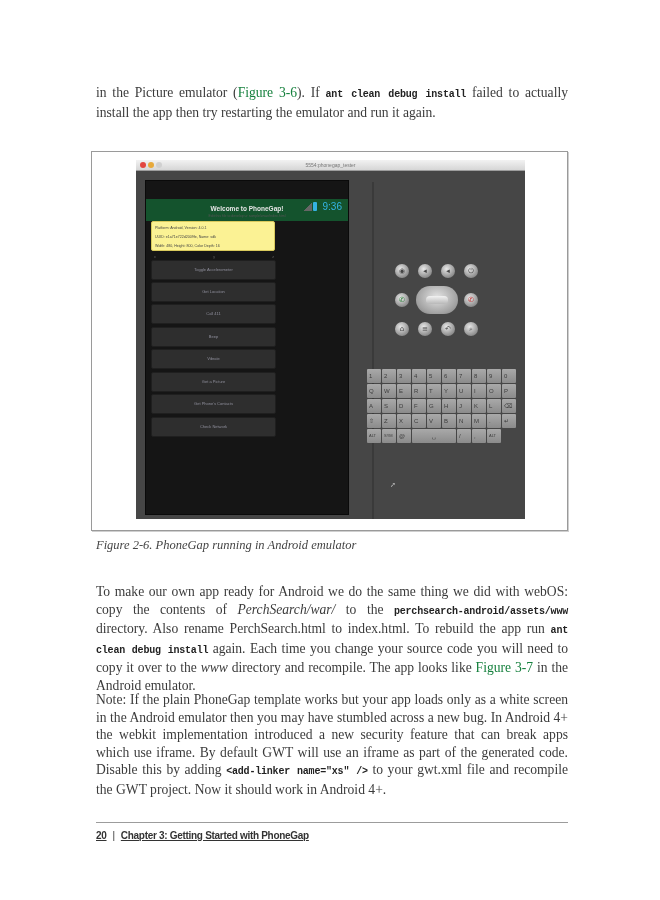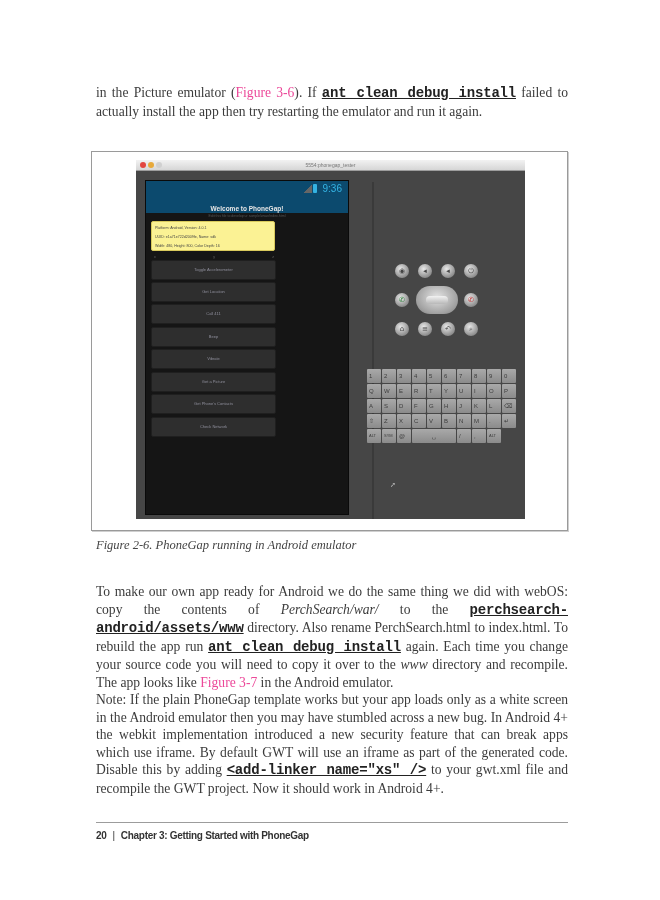--- a/index.html
+++ b/index.html
@@ -1,21 +1,21 @@
 <!DOCTYPE html>
 <html><head>
 <meta charset="utf-8">
 <style>
   html, body { margin:0; padding:0; }
   body { width:660px; height:900px; background:#ffffff; position:relative; overflow:hidden;
          font-family:"Liberation Serif", serif; color:#3a3a3a; }
   .para { position:absolute; left:96px; width:472px; font-size:13.6px; line-height:17.6px;
           text-align:justify; color:#3b3b3b; }
-  .mono { font-family:"Liberation Mono", monospace; font-size:14px; color:#222; font-weight:bold; letter-spacing:-0.2px;text-decoration:underline; }
-  .link { color:#ec4899; }
+  .mono { font-family:"Liberation Mono", monospace; font-size:10px; color:#222; font-weight:bold; letter-spacing:-0.2px; }
+  .link { color:#15803d; }
   em { font-style:italic; }
 
   
   .figure-frame { position:absolute; left:91px; top:151px; width:475px; height:378px;
                   border:1px solid #9a9a9a; box-shadow:1px 1px 0 #cfcfcf; background:#fff; }
   .caption { position:absolute; left:96px; top:538px; font-size:12.5px; font-style:italic; color:#444; }
 
   
   .emu-window { position:absolute; left:136px; top:160px; width:389px; height:359px; background:#444444; }
   .emu-titlebar { position:absolute; left:0; top:0; width:100%; height:10px;
@@ -25,21 +25,21 @@
   .t-yel { left:12px; background:#e7a93a; }
   .t-grn { left:20px; background:#d0d0d0; }
   .emu-title { position:absolute; left:0; right:0; top:0; text-align:center;
                font-family:"Liberation Sans", sans-serif; font-size:5px; line-height:10px; color:#777; }
   .emu-body { position:absolute; left:0; top:11px; right:0; bottom:0; background:#464646; }
   .emu-divider { position:absolute; left:236px; top:11px; width:2px; bottom:0; background:#3a3a3a; }
 
   
   .screen { position:absolute; left:9px; top:9px; width:202px; height:333px; background:#151515;
             border:1px solid #0a0a0a; }
-  .statusbar { position:absolute; left:0; top:0; right:0; height:32px; background:#0c4a6e; }
+  .statusbar { position:absolute; left:0; top:18px; right:0; height:22px; background:#14532d; }
   .clock { position:absolute; right:6px; top:2px; font-family:"Liberation Sans", sans-serif;
            font-size:10px; color:#34b3e3; }
   .sig { position:absolute; right:36px; top:4px; width:8px; height:8px;
          background:linear-gradient(135deg, transparent 50%, #666 50%); }
   .batt { position:absolute; right:31px; top:3px; width:4px; height:9px; background:#34b3e3; border-radius:1px; }
   .welcome { position:absolute; left:0; right:0; top:24px; text-align:center;
              font-family:"Liberation Sans", sans-serif; font-size:6.5px; font-weight:bold; color:#e6e6e6; }
   .subwelcome { position:absolute; left:0; right:0; top:33px; text-align:center;
                 font-family:"Liberation Sans", sans-serif; font-size:3.5px; color:#555; }
   .infobox { position:absolute; left:5px; top:40px; width:124px; height:30px; background:#fbf294;
@@ -64,21 +64,21 @@
   .keyboard { position:absolute; left:231px; top:211px; width:152px; height:74px; }
   .krow { position:absolute; left:0; height:14px; display:flex; }
   .key { width:14px; height:14px; margin-right:1px; background:linear-gradient(#a9a9a9,#8b8b8b);
          border-radius:1px; font-family:"Liberation Sans", sans-serif; font-size:6px; color:#3c3c3c;
          line-height:14px; text-align:left; padding-left:2px; box-sizing:border-box; }
   .key.wide { width:44px; text-align:center; padding-left:0; }
   .cursor { position:absolute; left:255px; top:322px; width:5px; height:6px; color:#bbb; font-size:7px; }
 
   .rule { position:absolute; left:96px; top:822px; width:472px; height:1px; background:#9c9c9c; }
   .footer { position:absolute; left:96px; top:830px; font-family:"Liberation Sans", sans-serif;
-            font-size:10px; font-weight:bold; color:#333; letter-spacing:-0.3px; }
+            font-size:10px; font-weight:bold; color:#333; letter-spacing:-0.3px;text-decoration:underline; }
   .footer .sep { padding:0 6px; font-weight:normal; }
 </style>
 </head>
 <body>
 
 <p class="para" style="top:84px; margin:0;"><span>in the Picture emulator (</span><a class="link">Figure 3-6</a><span>). If </span><span class="mono">ant clean debug install</span><span> failed to actually install the app then try restarting the emulator and run it again.</span></p>
 
 <div class="figure-frame"></div>
 
 <div class="emu-window">

